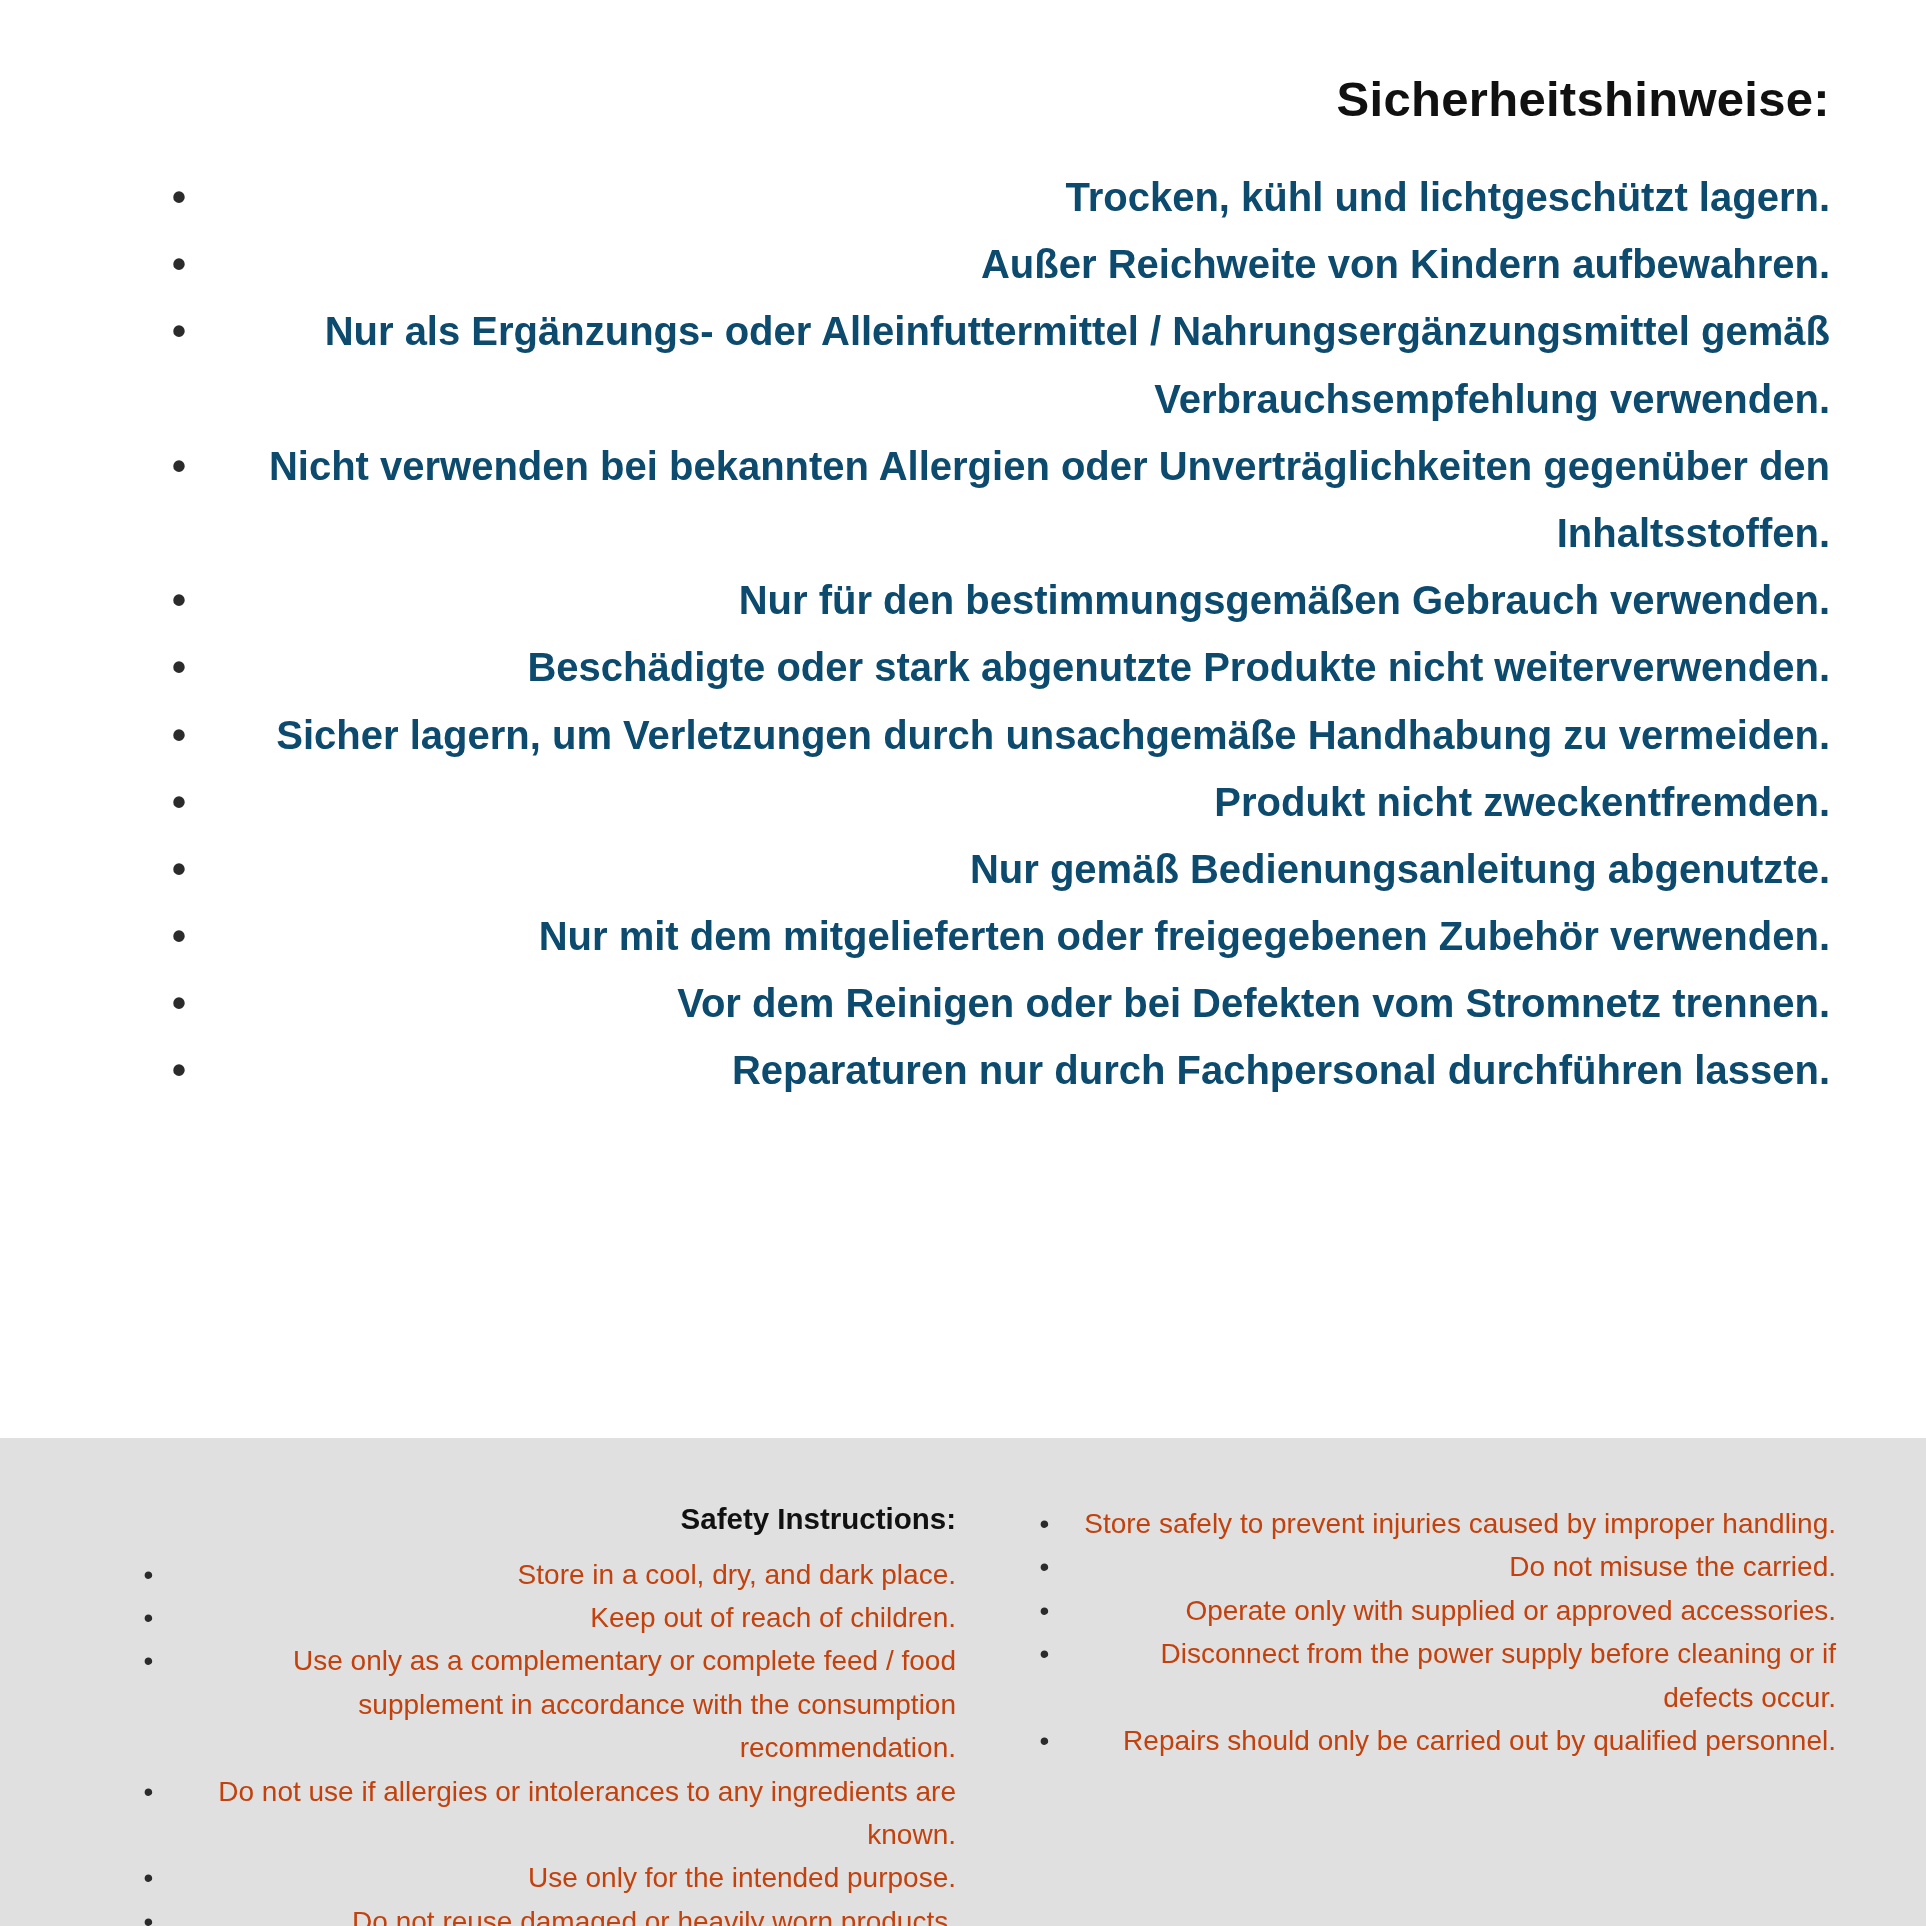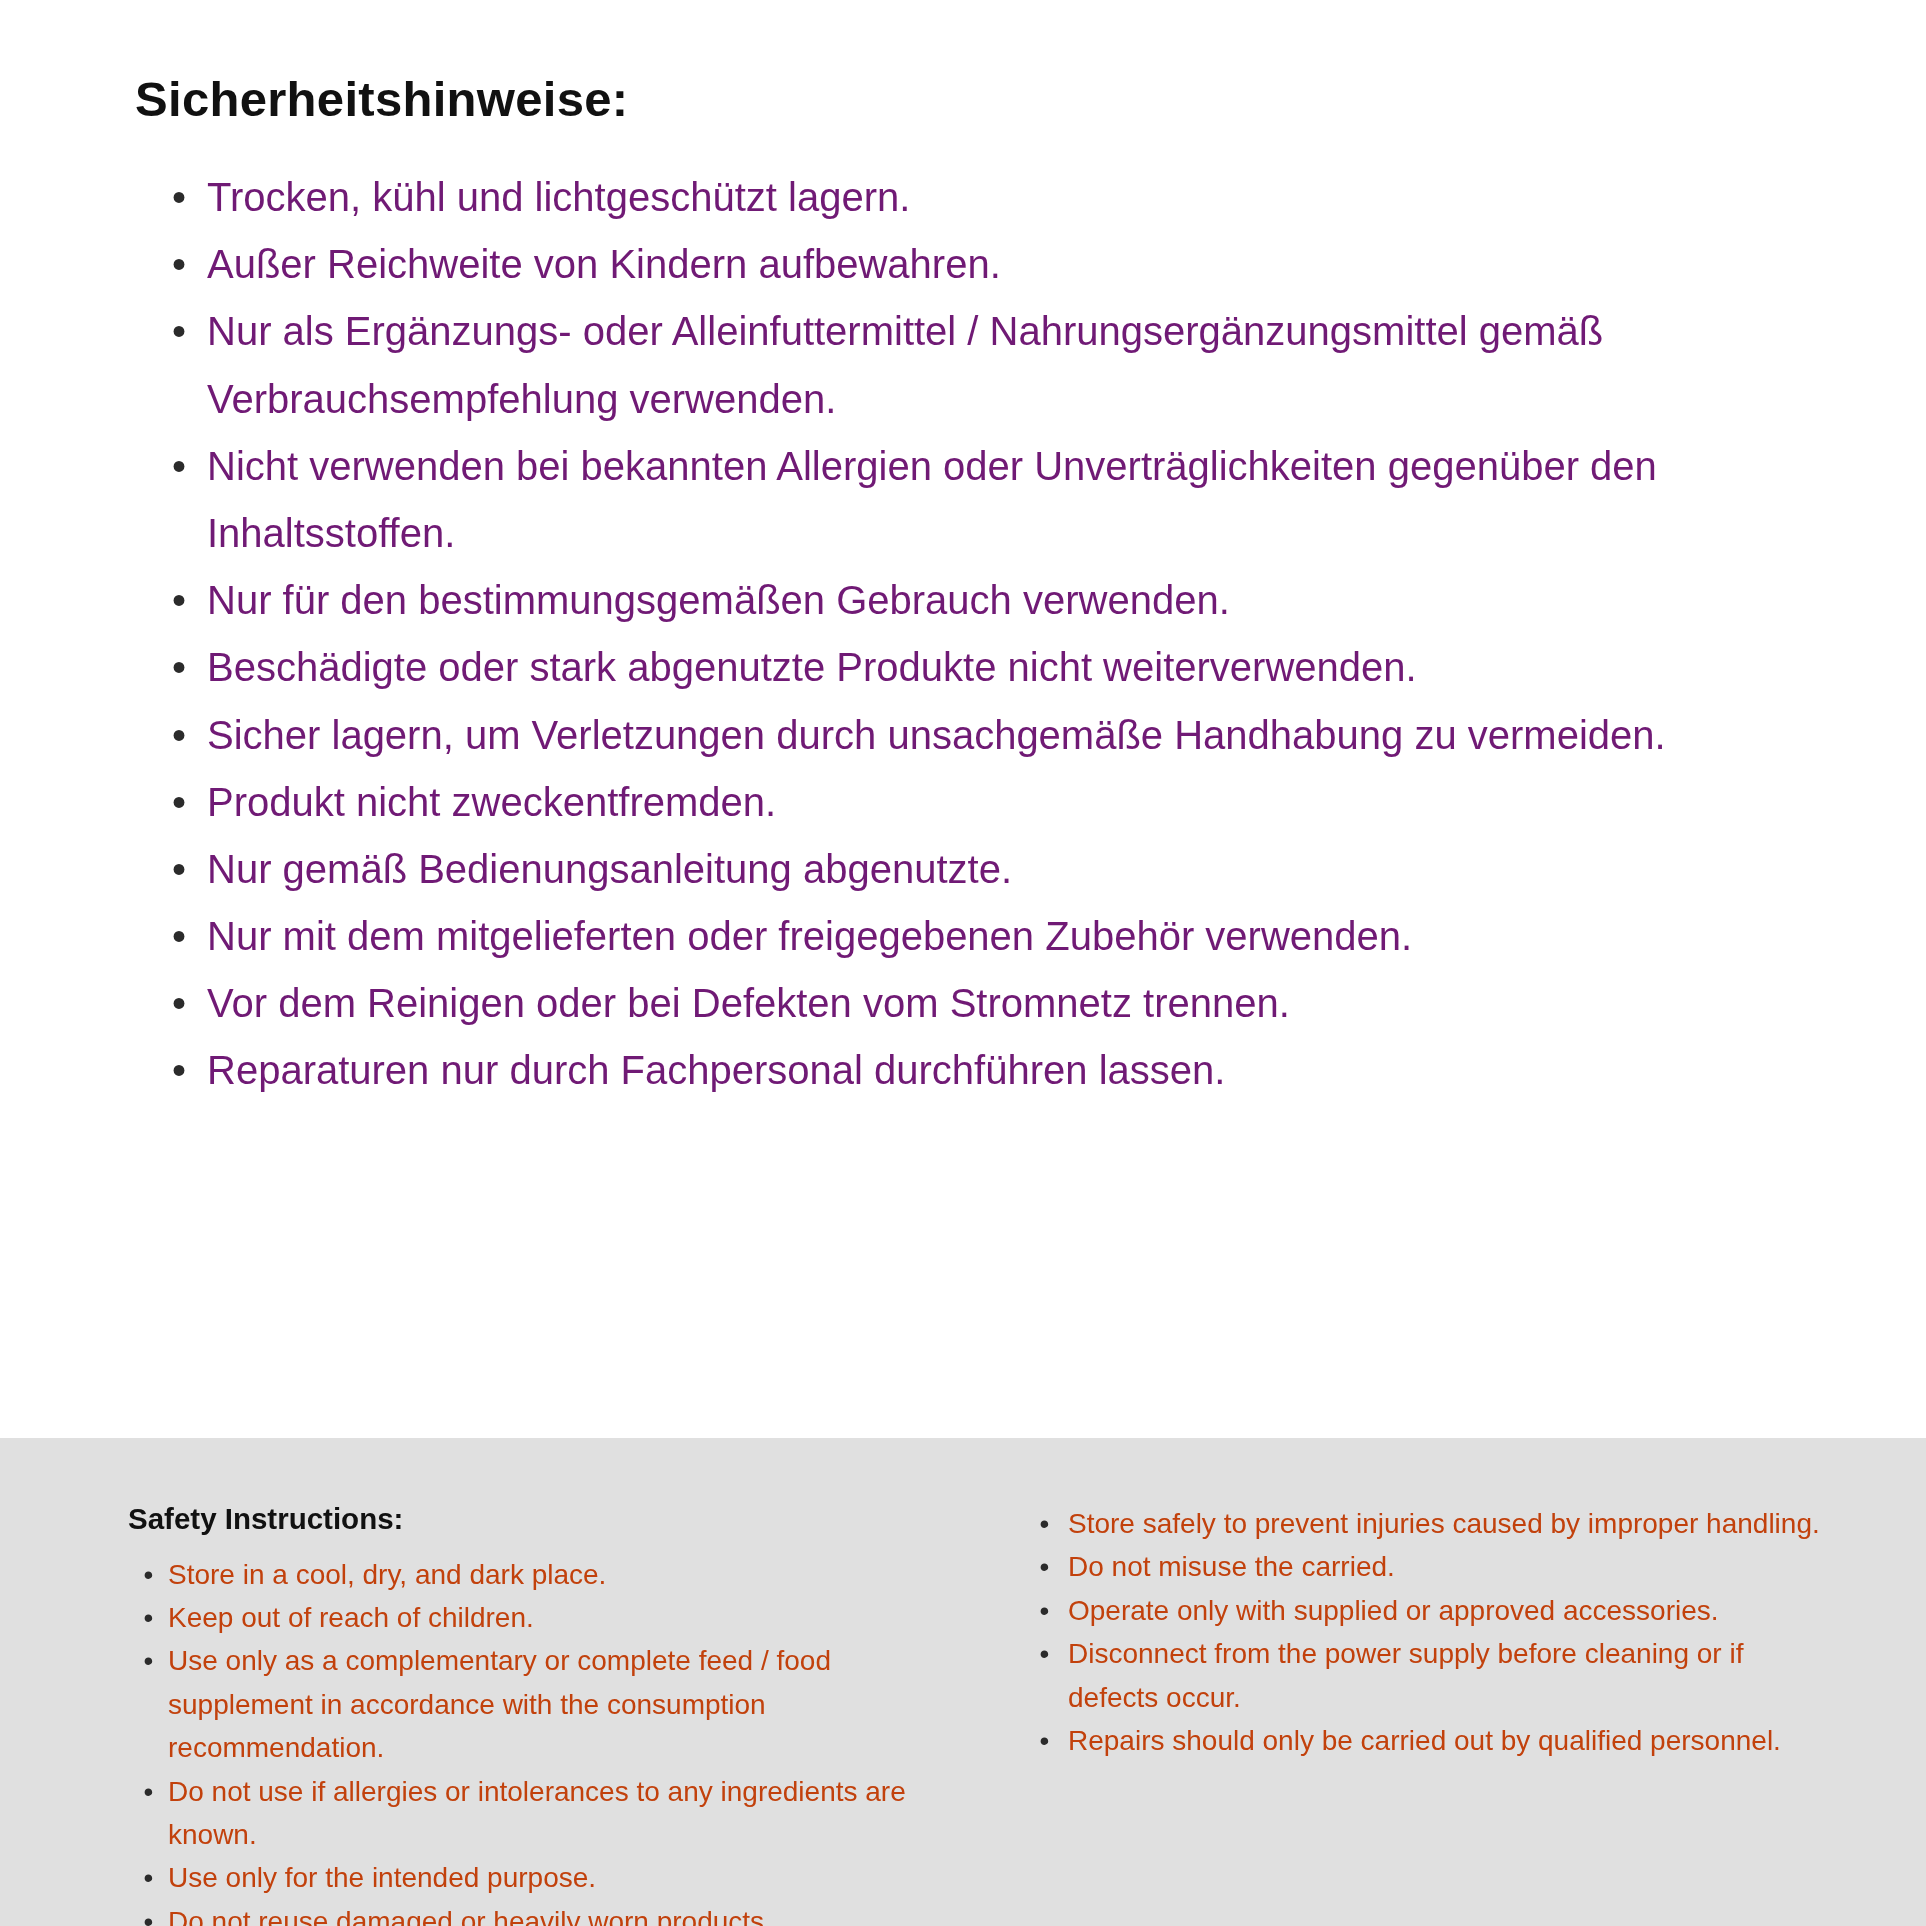--- a/index.html
+++ b/index.html
@@ -13,20 +13,21 @@
     font-family: "Liberation Sans", sans-serif;
     color: #2b2b2b;
     overflow: hidden;
   }
   .page {
     width: 1926px;
     height: 1926px;
     display: flex;
     flex-direction: column;
     box-sizing: border-box;
+    text-align: right;
   }
 
   
   .de-section {
     box-sizing: border-box;
     padding: 71px 96px 0 135px;
   }
   .de-title {
     margin: 0 0 37px 0;
     font-size: 49px;
@@ -36,22 +37,23 @@
   }
   ul {
     list-style: none;
     margin: 0;
     padding: 0;
   }
   .de-list li {
     position: relative;
     font-size: 40px;
     line-height: 1.68;
-    color: #701a75;
+    color: #0c4a6e;
     padding-left: 72px;
+    font-weight: bold;
   }
   .de-list li::before {
     content: "\2022";
     position: absolute;
     left: 37px;
     top: 0;
     color: #2b2b2b;
   }
 
   

